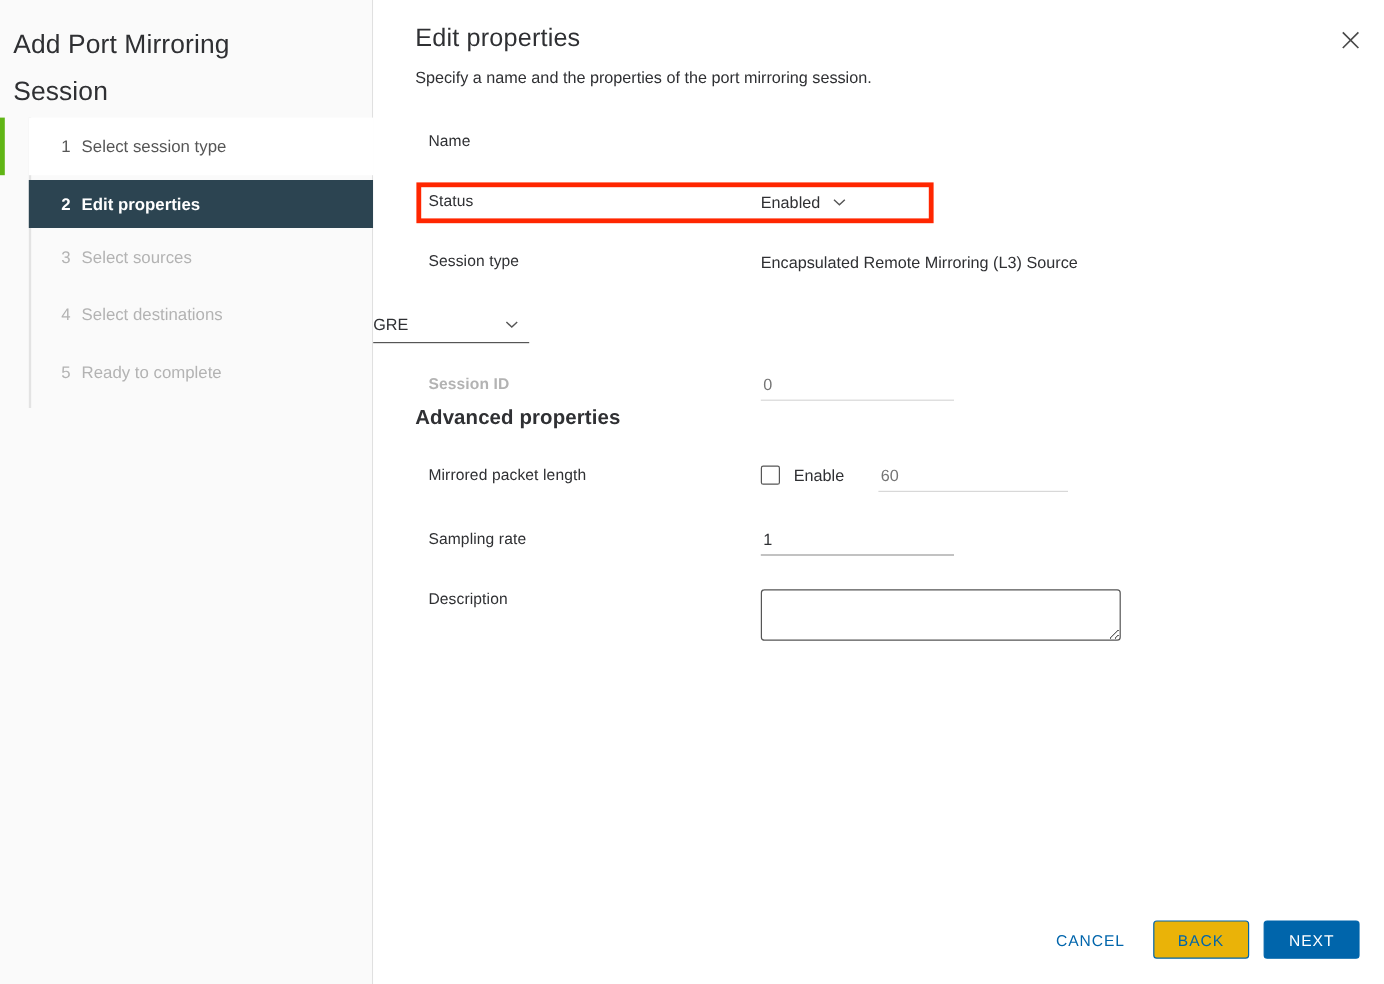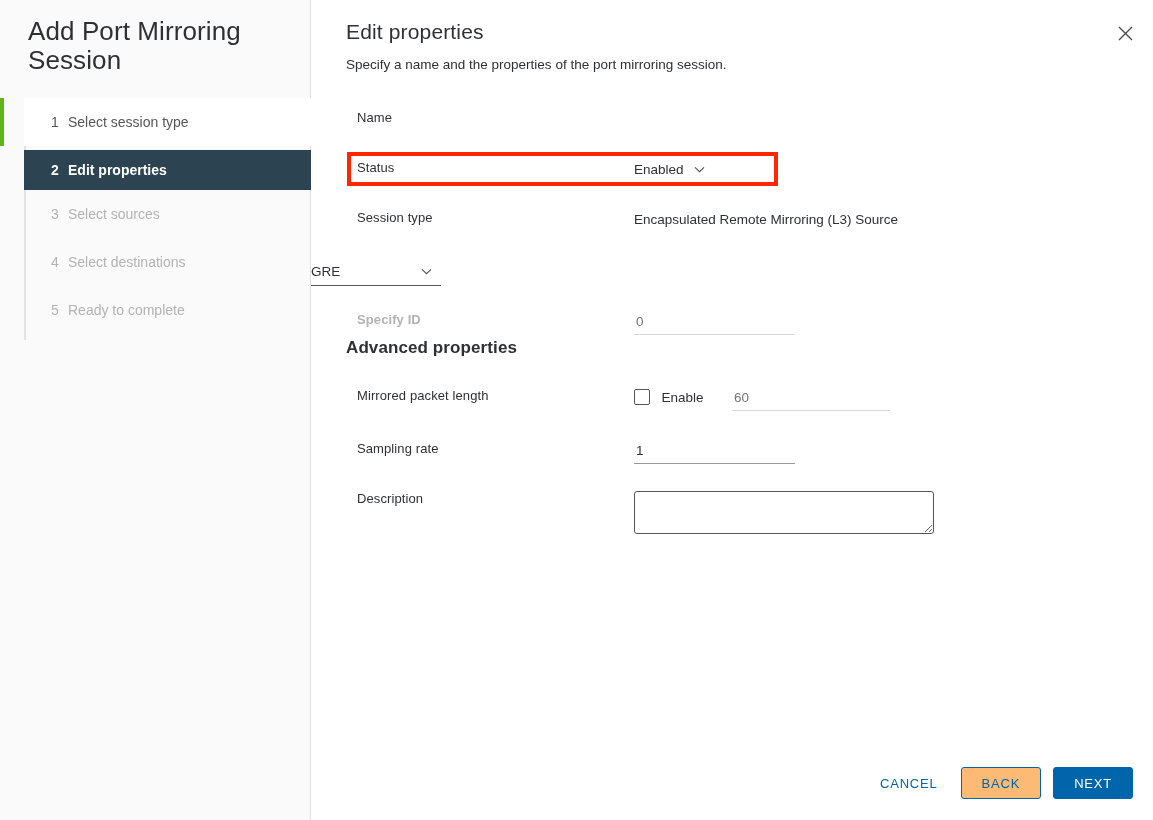--- a/index.html
+++ b/index.html
@@ -25,25 +25,25 @@
     position: relative;
     width: 311px;
     height: 820px;
     background: #fafafa;
     border-right: 1px solid #e0e0e0;
     flex: 0 0 311px;
   }
 
   #wizard-title {
     position: absolute;
-    left: 28px;
+    left: 11px;
     top: 17px;
     width: 262px;
-    font-size: 26px;
-    line-height: 29px;
+    font-size: 22px;
+    line-height: 39px;
     font-weight: 400;
     color: #2f3033;
     letter-spacing: 0.1px;
   }
 
   #steps {
     position: absolute;
     left: 0;
     top: 98px;
     width: 311px;
@@ -295,21 +295,21 @@
     border-radius: 3px;
   }
   .btn-flat {
     background: transparent;
     border: 1px solid transparent;
     color: #0065ab;
     padding: 0 14px;
     margin-right: 8px;
   }
   .btn-outline {
-    background: #fdba74;
+    background: #eab308;
     border: 1px solid #0065ab;
     color: #0065ab;
     padding: 0 20px;
     margin-right: 12px;
   }
   .btn-primary {
     background: #0065ab;
     border: 1px solid #0065ab;
     color: #ffffff;
     padding: 0 20px;
@@ -399,21 +399,21 @@
             <span class="caret">
               <svg width="11" height="7" viewBox="0 0 11 7" aria-hidden="true">
                 <path d="M1 1.4 L5.5 5.6 L10 1.4" stroke="#565656" stroke-width="1.2" fill="none"></path>
               </svg>
             </span>
           </div>
         </div>
       </div>
 
       <div class="row" style="position:absolute; left:0; top:212px; width:842px;">
-        <div class="lbl disabled">Specify ID</div>
+        <div class="lbl disabled">Session ID</div>
         <div class="ctl">
           <input class="underline-input disabled" type="text" disabled="" placeholder="0" style="">
         </div>
       </div>
 
       <div id="adv-title" style="top:238px;">Advanced properties</div>
 
       <div class="row" style="position:absolute; left:0; top:288px; width:842px;">
         <div class="lbl">Mirrored packet length</div>
         <div class="ctl">

